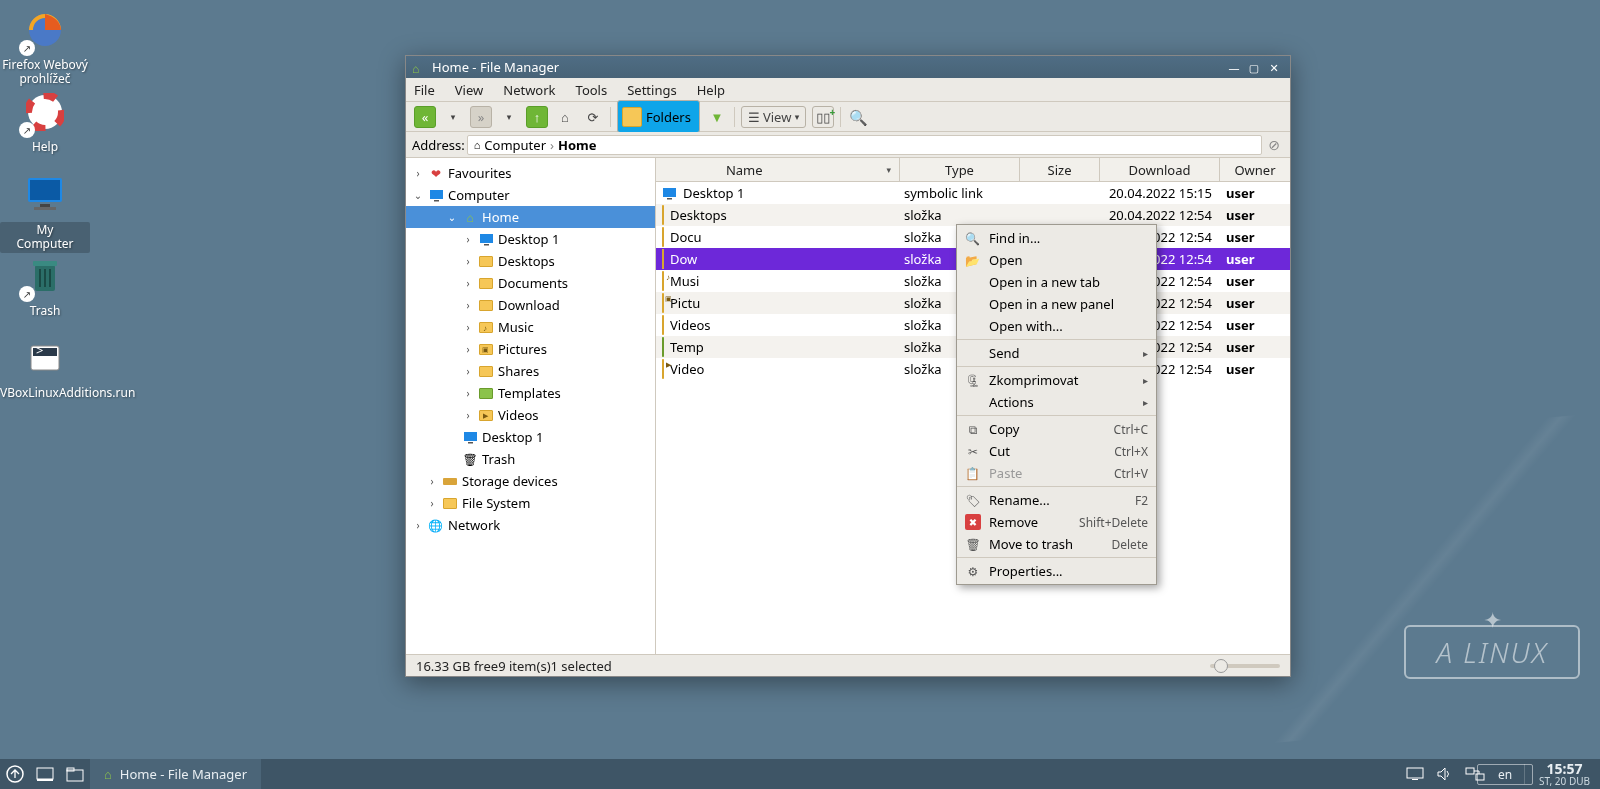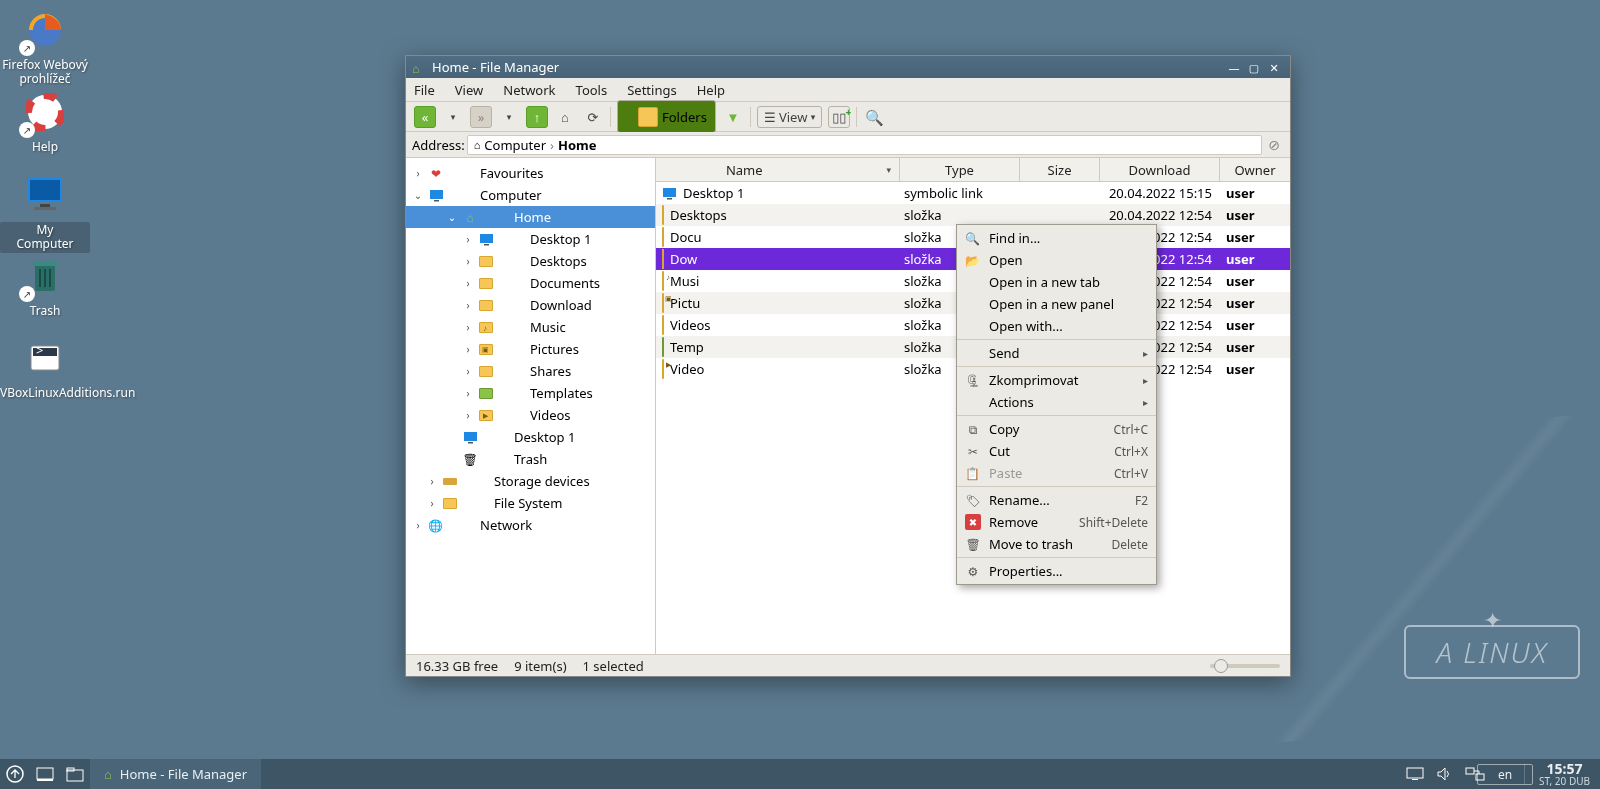--- a/index.html
+++ b/index.html
@@ -24,38 +24,38 @@
 .titlebar .spacer { flex:1; }
 .titlebar .winbtn { width:20px; height:16px; display:flex; align-items:center; justify-content:center; color:#fff; cursor:pointer; font-size:11px; }
 
 .menubar { height:24px; background:#eceae5; display:flex; align-items:center; padding:0 8px; gap:20px; border-bottom:1px solid #cfc9be; }
 .menubar .mi { cursor:pointer; color:#222; }
 
 .toolbar { height:30px; background:#eceae5; display:flex; align-items:center; padding:0 8px; gap:6px; border-bottom:1px solid #cfc9be; }
 .tbtn { height:22px; min-width:22px; display:flex; align-items:center; justify-content:center; border-radius:3px; cursor:pointer; font-size:13px; }
 .tbtn.green { background:#6fb636; color:#fff; border:1px solid #5a9e29; padding:0 4px; }
 .tbtn.plain { color:#444; }
-.foldersbtn { display:flex; align-items:center; background:#4d7c0f; border:1px solid #b8b2a6; border-radius:3px; height:33px;padding-left:16px; }
+.foldersbtn { display:flex; align-items:center; background:#0ea5e9; border:1px solid #b8b2a6; border-radius:3px; height:33px; }
 .foldersbtn .fic { width:20px; height:20px; background:#f6c757; border:1px solid #d8a52e; border-radius:2px; margin:0 4px; }
 .foldersbtn .ftxt { padding-right:8px; }
 .sep { width:1px; height:20px; background:#cfc9be; }
 
 .addrbar { height:26px; display:flex; align-items:center; padding:0 6px; background:#eceae5; border-bottom:1px solid #cfc9be; font-size:13px; gap:2px; }
 .addrbar .adrfield { flex:1; height:20px; background:#fff; border:1px solid #cfc9be; border-radius:2px; display:flex; align-items:center; padding:0 6px; gap:4px; }
 .addrbar .crumb-ic { font-size:11px; }
 .addrbar .sepchev { color:#888; }
 .addrbar .adr-bold { font-weight:700; }
 .addrbar .clr { color:#888; cursor:pointer; font-size:14px; padding:0 4px; }
 
 .body { flex:1; display:flex; background:#fff; overflow:hidden; }
 .sidebar { width:250px; border-right:1px solid #cfc9be; background:#fff; overflow:auto; padding:4px 0; }
 .tnode { display:flex; align-items:center; height:22px; cursor:pointer; gap:4px; }
 .tnode .exp { width:12px; text-align:center; color:#555; font-size:10px; }
 .tnode .tic { width:16px; height:16px; display:flex; align-items:center; justify-content:center; font-size:12px; }
-.tnode .tlbl { flex:1; white-space:nowrap;margin-left:32px; }
+.tnode .tlbl { flex:1; white-space:nowrap; }
 .tnode.sel { background:#4a90d9; color:#fff; }
 .tnode.sel .exp { color:#fff; }
 .indent0 { padding-left:6px; }
 .indent1 { padding-left:20px; }
 .indent2 { padding-left:40px; }
 .indent3 { padding-left:56px; }
 .fold-yellow { width:14px; height:11px; background:#f6c757; border:1px solid #d8a52e; border-radius:1px; }
 .fold-green { width:14px; height:11px; background:#8bc34a; border:1px solid #6a9b2c; border-radius:1px; }
 
 .filepane { flex:1; display:flex; flex-direction:column; position:relative; overflow:hidden; }
@@ -82,21 +82,21 @@
 
 .ctxmenu { position:absolute; left:300px; top:66px; width:201px; background:#eceae5; border:1px solid #9e9a90; box-shadow:3px 3px 8px rgba(0,0,0,.35); z-index:10; padding:2px 0; }
 .cmitem { height:22px; display:flex; align-items:center; padding:0 8px; gap:8px; cursor:pointer; }
 .cmitem.disabled { color:#999; cursor:default; }
 .cmic { width:16px; height:16px; display:flex; align-items:center; justify-content:center; font-size:12px; color:#555; }
 .cmlbl { flex:1; }
 .cmsc { color:#555; font-size:12px; }
 .cmitem .sub { color:#555; font-size:10px; }
 .cmsep { height:1px; background:#cfc9be; margin:2px 0; }
 
-.statusbar { height:22px; background:#eceae5; border-top:1px solid #cfc9be; display:flex; align-items:center; padding:0 10px; gap:16px; color:#222; }
+.statusbar { height:22px; background:#eceae5; border-top:1px solid #cfc9be; display:flex; align-items:center; padding:0 10px; color:#222; }
 .statusbar .zsl { margin-left:auto; width:70px; height:4px; background:#cfc9be; border-radius:2px; position:relative; }
 .statusbar .zsl .knob { position:absolute; left:4px; top:-5px; width:14px; height:14px; background:#eceae5; border:1px solid #999; border-radius:50%; }
 
 
 .taskbar { position:absolute; bottom:0; left:0; width:100%; height:30px; background:#3e5566; display:flex; align-items:center; color:#e8eef2; }
 .taskbar .tb { width:30px; height:30px; display:flex; align-items:center; justify-content:center; cursor:pointer; font-size:15px; }
 .taskbar .taskbtn { height:30px; padding:0 14px; display:flex; align-items:center; gap:8px; background:#4b6578; cursor:pointer; font-size:13px; }
 .taskbar .tbspacer { flex:1; }
 .traysep { width:1px; height:20px; background:rgba(255,255,255,.2); margin:0 4px; }
 .lang { font-size:12px; border:1px solid rgba(255,255,255,.5); padding:1px 20px; border-radius:2px; }

